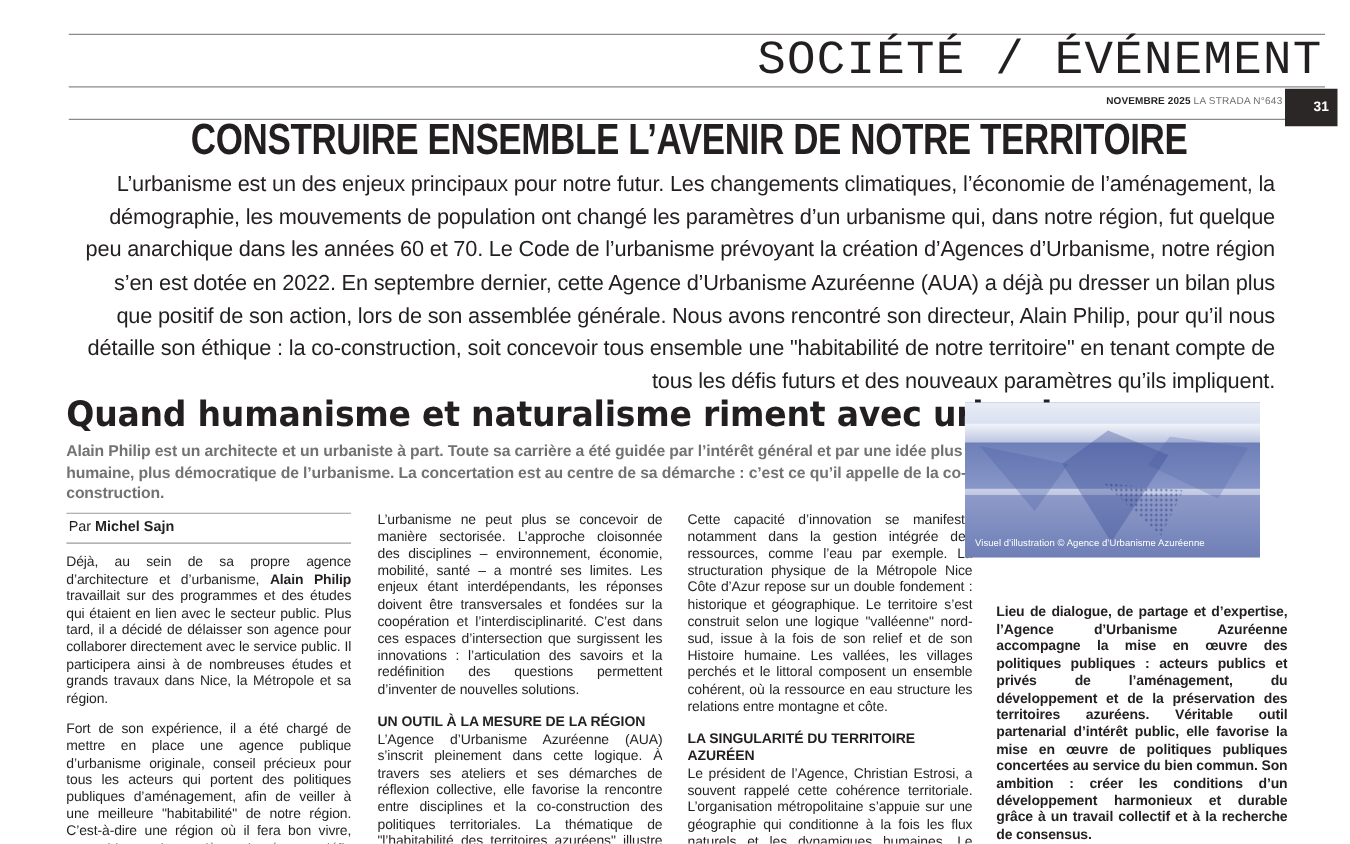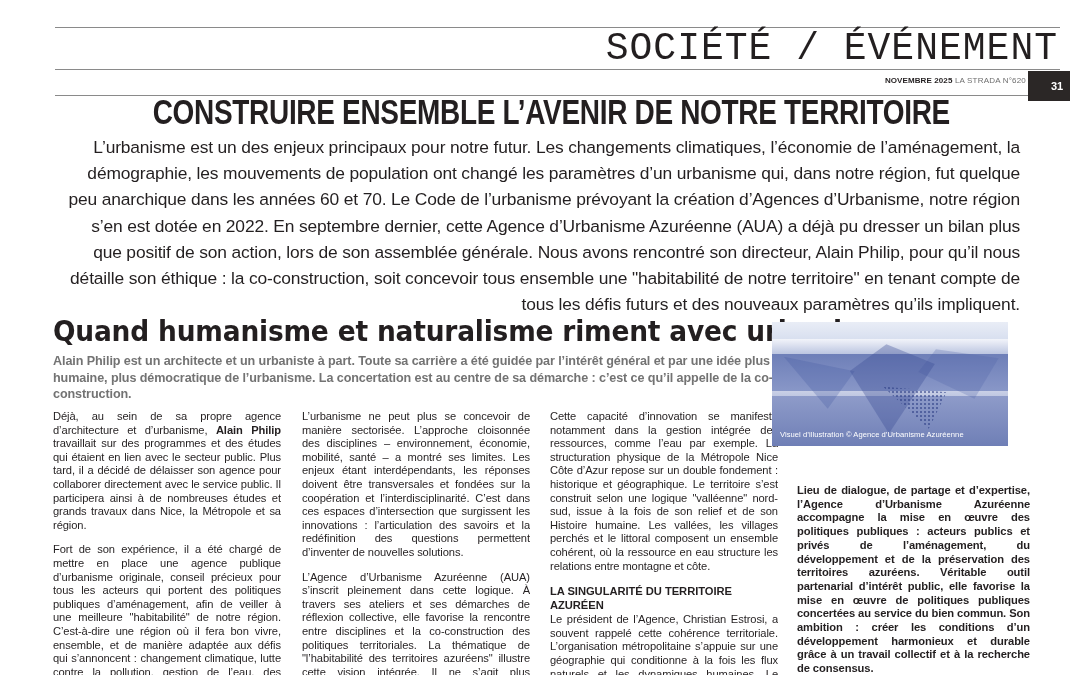--- a/index.html
+++ b/index.html
@@ -164,38 +164,44 @@
 <body>
 
 <div class="page">
 
   <div class="rule-top"></div>
   <div class="rule-mid"></div>
   <div class="rule-bot"></div>
 
   <div class="section-title">SOCIÉTÉ / ÉVÉNEMENT</div>
 
-  <div class="issue-line"><b>NOVEMBRE 2025</b><span> LA STRADA N°620</span></div>
+  <div class="issue-line"><b>NOVEMBRE 2025</b><span> LA STRADA N°643</span></div>
 
   <div class="page-num">31</div>
 
   <div class="headline">CONSTRUIRE ENSEMBLE L’AVENIR DE NOTRE TERRITOIRE</div>
 
   <div class="chapeau">L’urbanisme est un des enjeux principaux pour notre futur. Les changements climatiques, l’économie de l’aménagement, la démographie, les mouvements de population ont changé les paramètres d’un urbanisme qui, dans notre région, fut quelque peu anarchique dans les années 60 et 70. Le Code de l’urbanisme prévoyant la création d’Agences d’Urbanisme, notre région s’en est dotée en 2022. En septembre dernier, cette Agence d’Urbanisme Azuréenne (AUA) a déjà pu dresser un bilan plus que positif de son action, lors de son assemblée générale. Nous avons rencontré son directeur, Alain Philip, pour qu’il nous détaille son éthique : la co-construction, soit concevoir tous ensemble une "habitabilité de notre territoire" en tenant compte de tous les défis futurs et des nouveaux paramètres qu’ils impliquent.</div>
 
   <div class="subhead">Quand humanisme et naturalisme riment avec urbanisme</div>
   <div class="standfirst">Alain Philip est un architecte et un urbaniste à part. Toute sa carrière a été guidée par l’intérêt général et par une idée plus humaine, plus démocratique de l’urbanisme. La concertation est au centre de sa démarche : c’est ce qu’il appelle de la co-construction.</div>
 
   <div class="col col1">
+    <div class="byline-wrap">
+      <div class="byline-rule"></div>
+      <div class="byline"><span>Par </span><b>Michel Sajn</b></div>
+      <div class="byline-rule"></div>
+    </div>
     <p><span>Déjà, au sein de sa propre agence d’architecture et d’urbanisme, </span><b>Alain Philip</b><span> travaillait sur des programmes et des études qui étaient en lien avec le secteur public. Plus tard, il a décidé de délaisser son agence pour collaborer directement avec le service public. Il participera ainsi à de nombreuses études et grands travaux dans Nice, la Métropole et sa région.</span></p>
     <p>Fort de son expérience, il a été chargé de mettre en place une agence publique d’urbanisme originale, conseil précieux pour tous les acteurs qui portent des politiques publiques d’aménagement, afin de veiller à une meilleure "habitabilité" de notre région. C’est-à-dire une région où il fera bon vivre, ensemble, et de manière adaptée aux défis qui s’annoncent : changement climatique, lutte contre la pollution, gestion de l’eau, des transports, et surtout préservation d’une qualité de vie qui permette de</p>
   </div>
 
   <div class="col col2">
     <p>L’urbanisme ne peut plus se concevoir de manière sectorisée. L’approche cloisonnée des disciplines – environnement, économie, mobilité, santé – a montré ses limites. Les enjeux étant interdépendants, les réponses doivent être transversales et fondées sur la coopération et l’interdisciplinarité. C’est dans ces espaces d’intersection que surgissent les innovations : l’articulation des savoirs et la redéfinition des questions permettent d’inventer de nouvelles solutions.</p>
+    <h3>UN OUTIL À LA MESURE DE LA RÉGION</h3>
     <p>L’Agence d’Urbanisme Azuréenne (AUA) s’inscrit pleinement dans cette logique. À travers ses ateliers et ses démarches de réflexion collective, elle favorise la rencontre entre disciplines et la co-construction des politiques territoriales. La thématique de "l’habitabilité des territoires azuréens" illustre cette vision intégrée. Il ne s’agit plus seulement d’habiter, mais de concevoir l’habitabilité comme une synthèse des dimensions sociales, environnementales,</p>
   </div>
 
   <div class="col col3">
     <p>Cette capacité d’innovation se manifeste notamment dans la gestion intégrée des ressources, comme l’eau par exemple. La structuration physique de la Métropole Nice Côte d’Azur repose sur un double fondement : historique et géographique. Le territoire s’est construit selon une logique "valléenne" nord-sud, issue à la fois de son relief et de son Histoire humaine. Les vallées, les villages perchés et le littoral composent un ensemble cohérent, où la ressource en eau structure les relations entre montagne et côte.</p>
     <h3>LA SINGULARITÉ DU TERRITOIRE AZURÉEN</h3>
     <p>Le président de l’Agence, Christian Estrosi, a souvent rappelé cette cohérence territoriale. L’organisation métropolitaine s’appuie sur une géographie qui conditionne à la fois les flux naturels et les dynamiques humaines. Le fonctionnement historique des</p>
   </div>
 
   <div class="figure">

